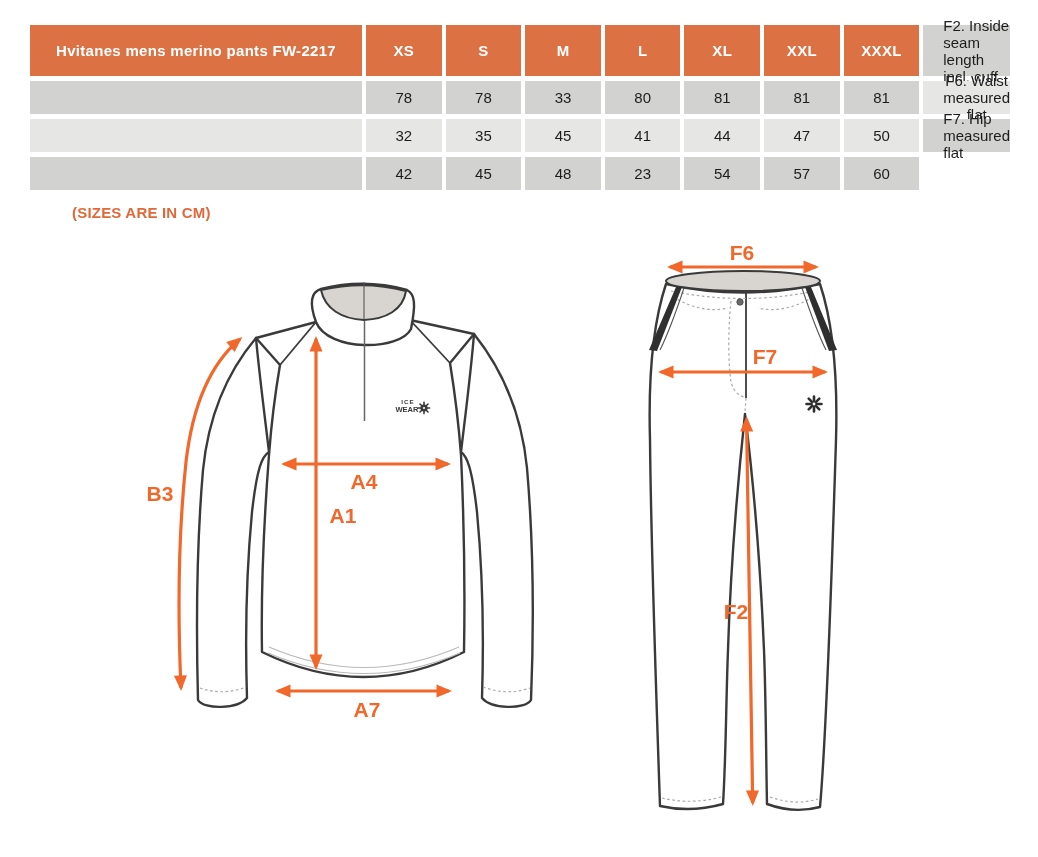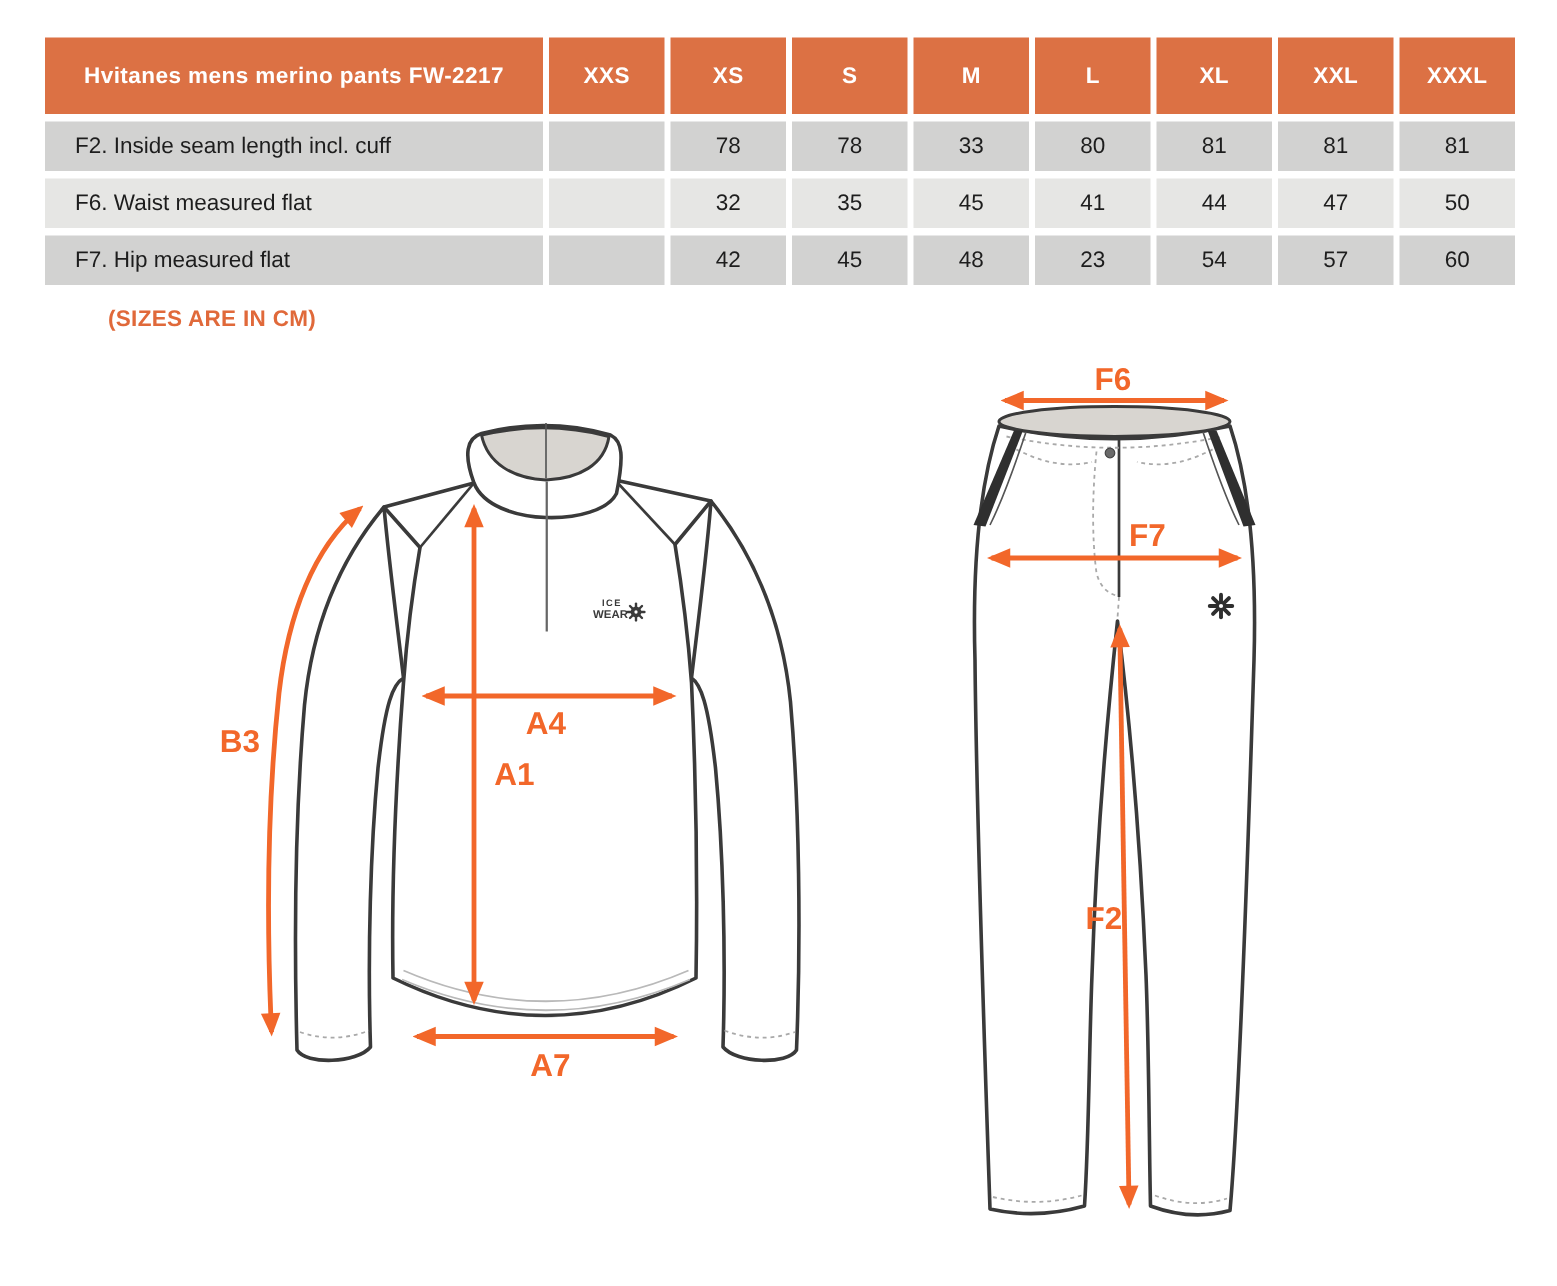--- a/index.html
+++ b/index.html
@@ -44,21 +44,20 @@
   .spoke-sm{stroke:#3a3a3a;stroke-width:1.6;stroke-linecap:round;}
 </style>
 </head>
 <body>
 
 <div id="page">
 
   <div id="size-table">
 
     <div class="cell head">Hvitanes mens merino pants FW-2217</div>
-    <div class="cell head">XXS</div>
     <div class="cell head">XS</div>
     <div class="cell head">S</div>
     <div class="cell head">M</div>
     <div class="cell head">L</div>
     <div class="cell head">XL</div>
     <div class="cell head">XXL</div>
     <div class="cell head">XXXL</div>
 
     <div class="cell data rowlabel row-dark">F2. Inside seam length incl. cuff</div>
     <div class="cell data row-dark"></div>

